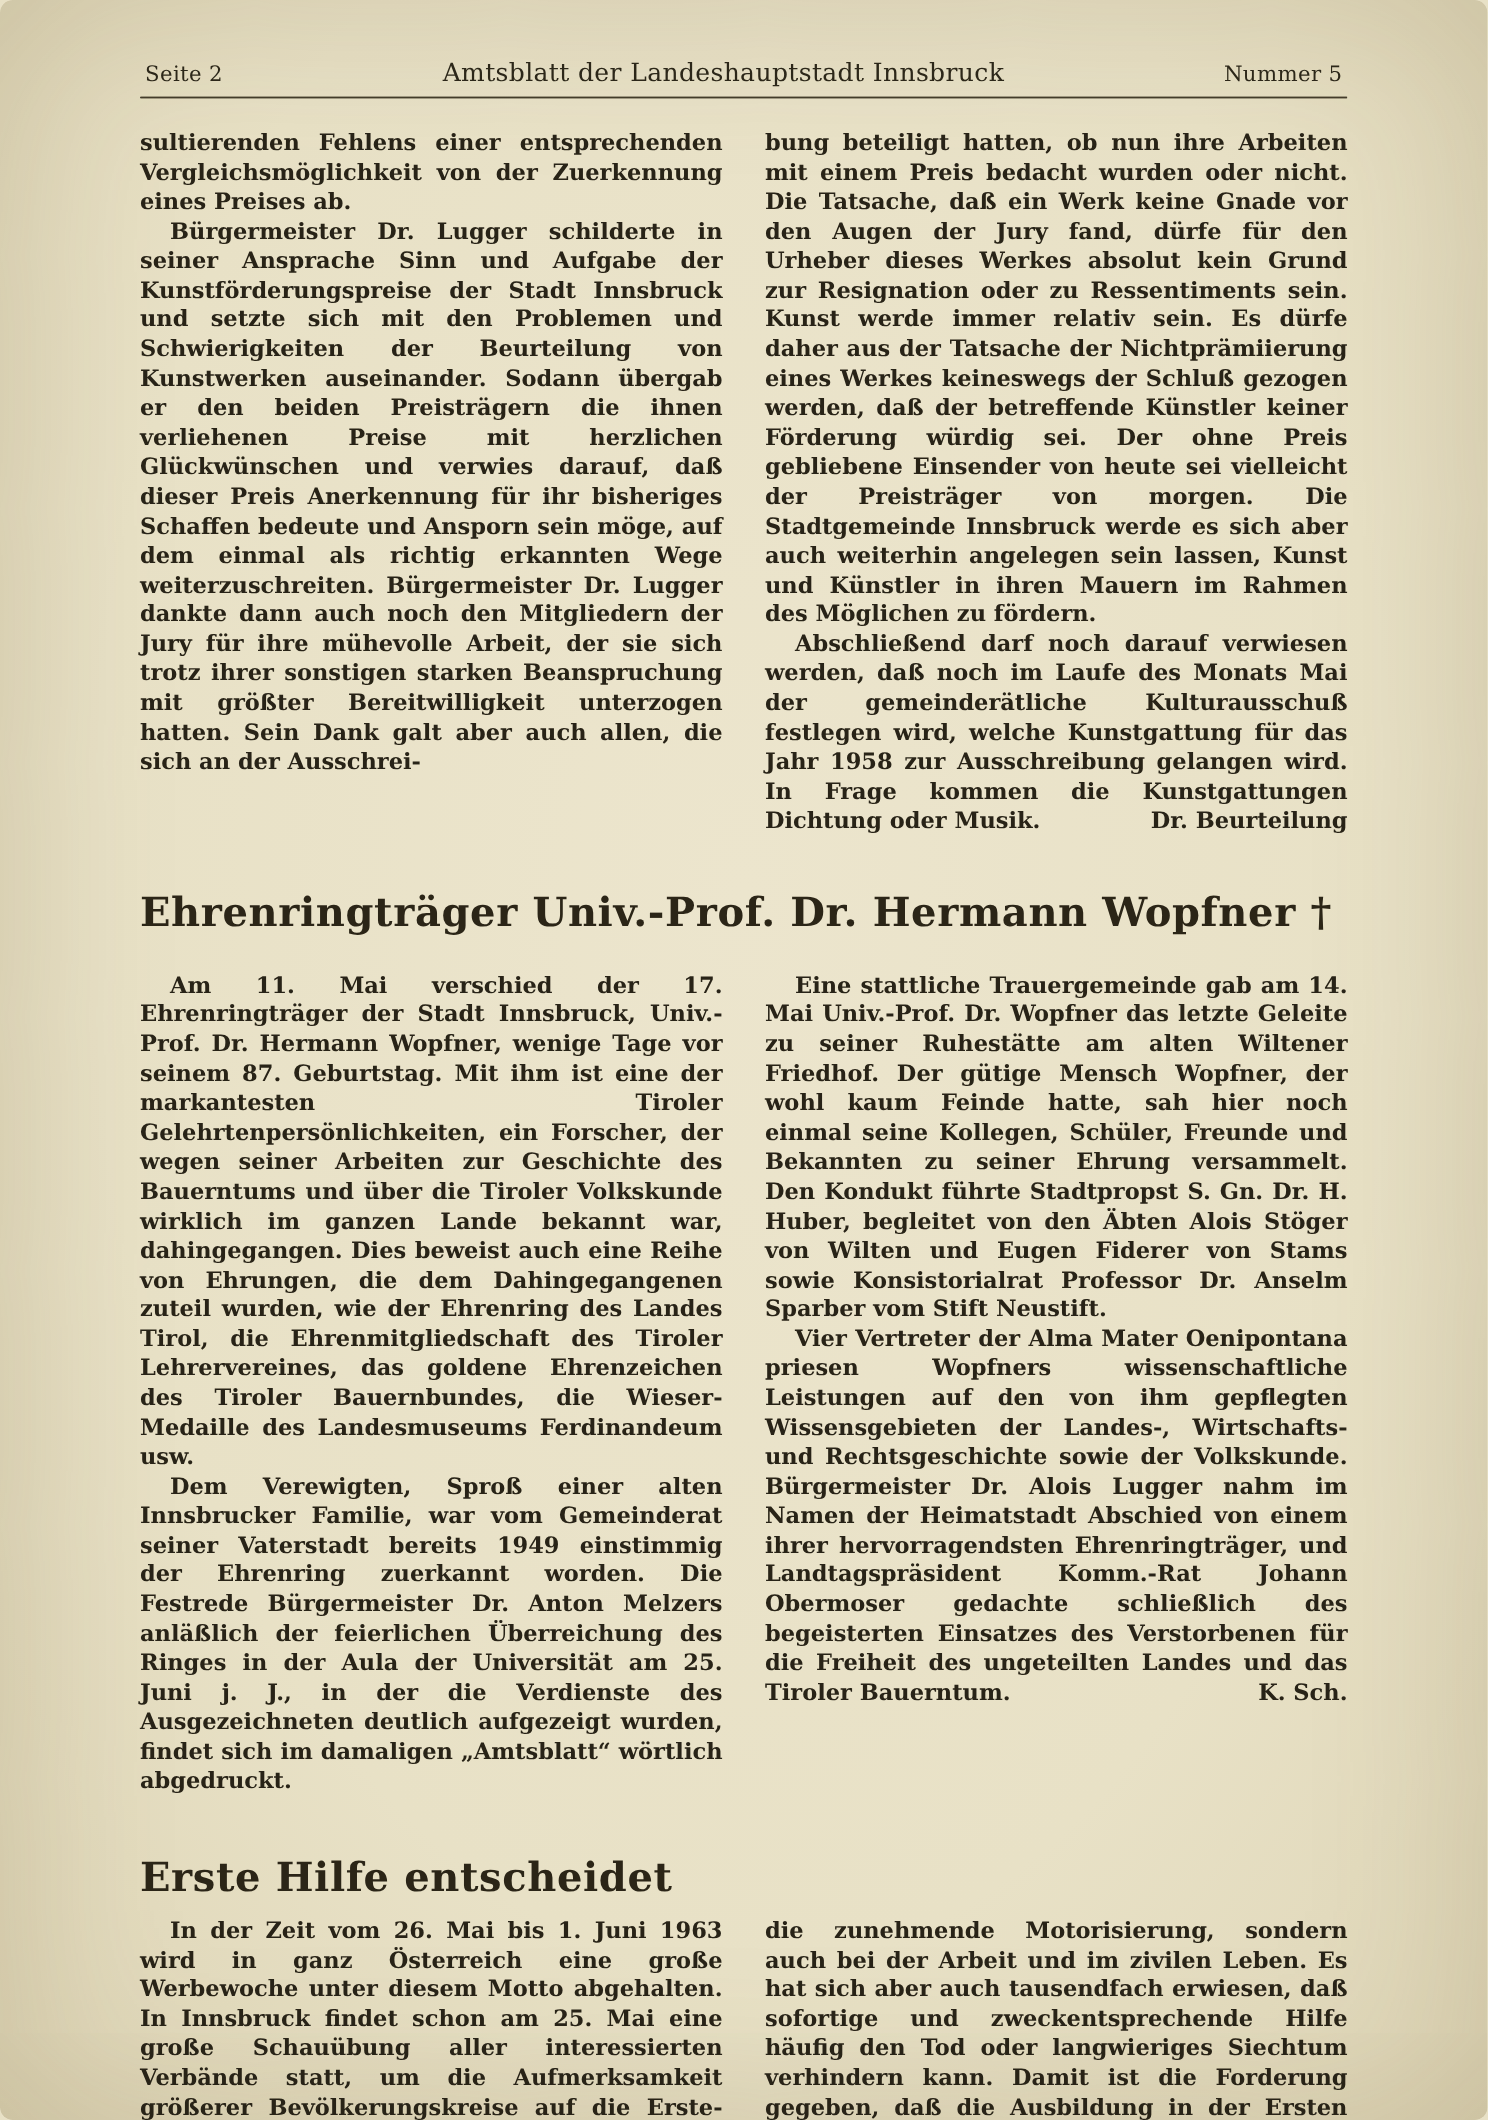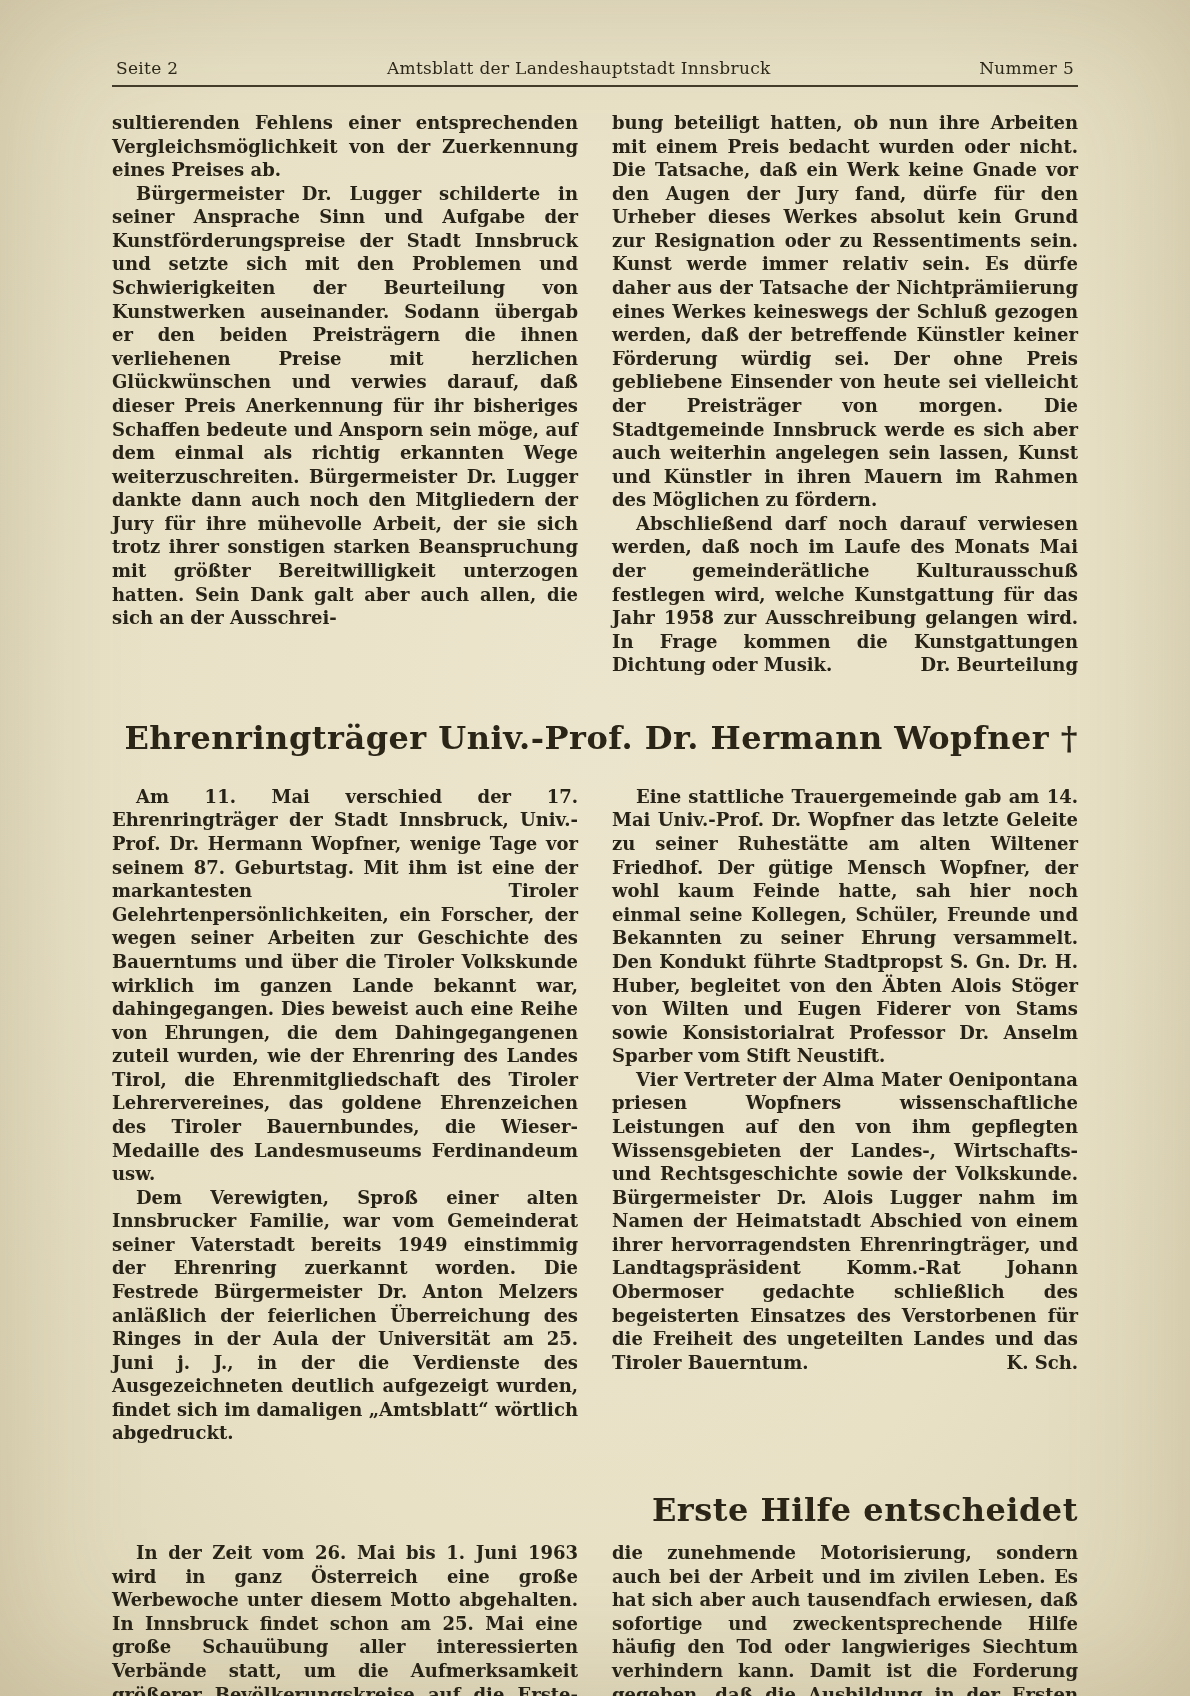--- a/index.html
+++ b/index.html
@@ -1,15 +1,15 @@
 <!DOCTYPE html>
 <html lang="de"><head>
 <meta charset="utf-8">
 <style>
-  * { margin: 0; padding: 0; box-sizing: border-box; }
+  * { margin: 0; padding: 0; box-sizing: border-box; border-radius: 10px; }
   html, body { width: 1190px; }
   body {
     width: 1190px;
     height: 1696px;
     overflow: hidden;
     font-family: "DejaVu Serif", "Liberation Serif", serif;
     color: #272318;
     background: #e8e1c6;
   }
   .page {
@@ -21,21 +21,21 @@
   }
   .masthead {
     display: flex;
     justify-content: space-between;
     align-items: baseline;
     font-size: 17px;
     letter-spacing: 0.3px;
     padding: 0 4px 7px 4px;
     color: #2c2719;
   }
-  .masthead .mast-center { font-size: 17px; margin-top: 12px; }
+  .masthead .mast-center { font-size: 20px; }
   .rule {
     border-top: 2px solid #433c2a;
     margin-bottom: 24px;
   }
   .cols {
     display: flex;
     gap: 34px;
     font-weight: bold;
   }
   .col {
@@ -46,21 +46,21 @@
     color: #282317;
   }
   .col p { text-indent: 24px; }
   .col p.cont { text-indent: 0; }
   .sig {
     float: right;
     text-indent: 0;
     padding-left: 18px;
   }
   .headline {
-    text-align: right;
+    text-align: left;
     font-size: 32px;
     font-weight: bold;
     letter-spacing: 0.5px;
     color: #2b2517;
     margin: 42px 0 28px 0;
   }
   .headline.second { margin: 46px 0 12px 0; }
 </style>
 </head>
 <body>

